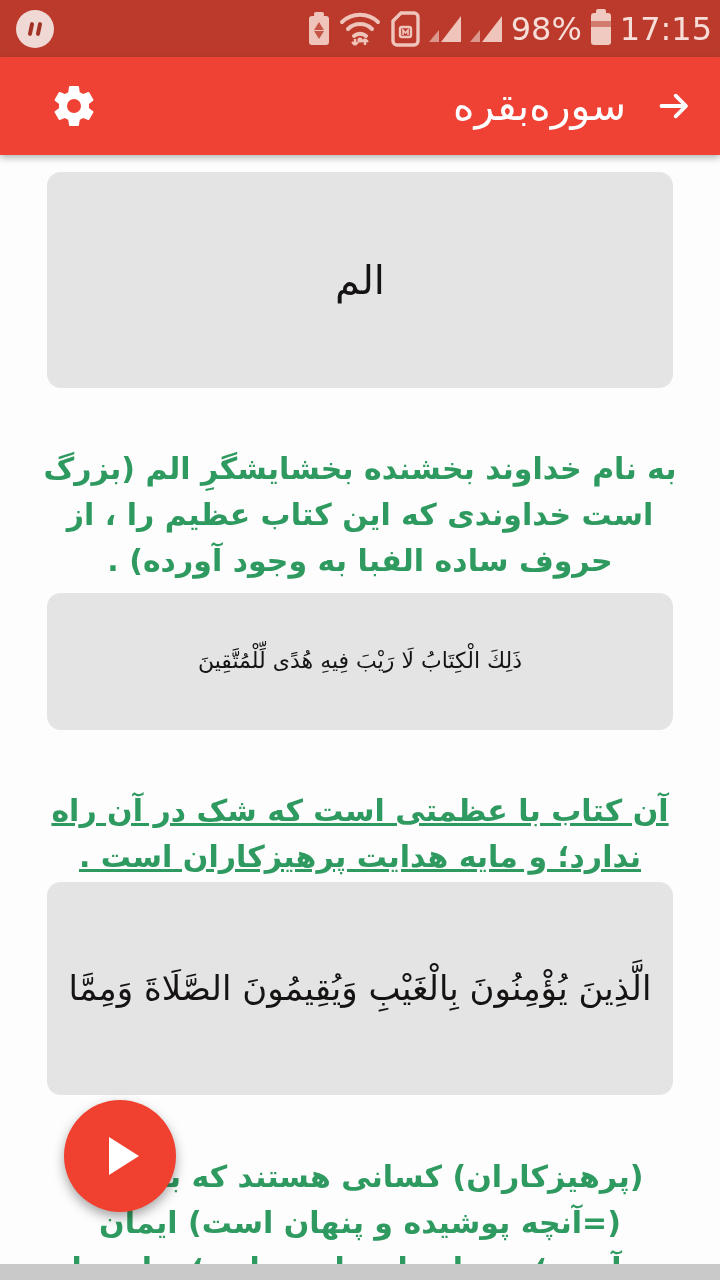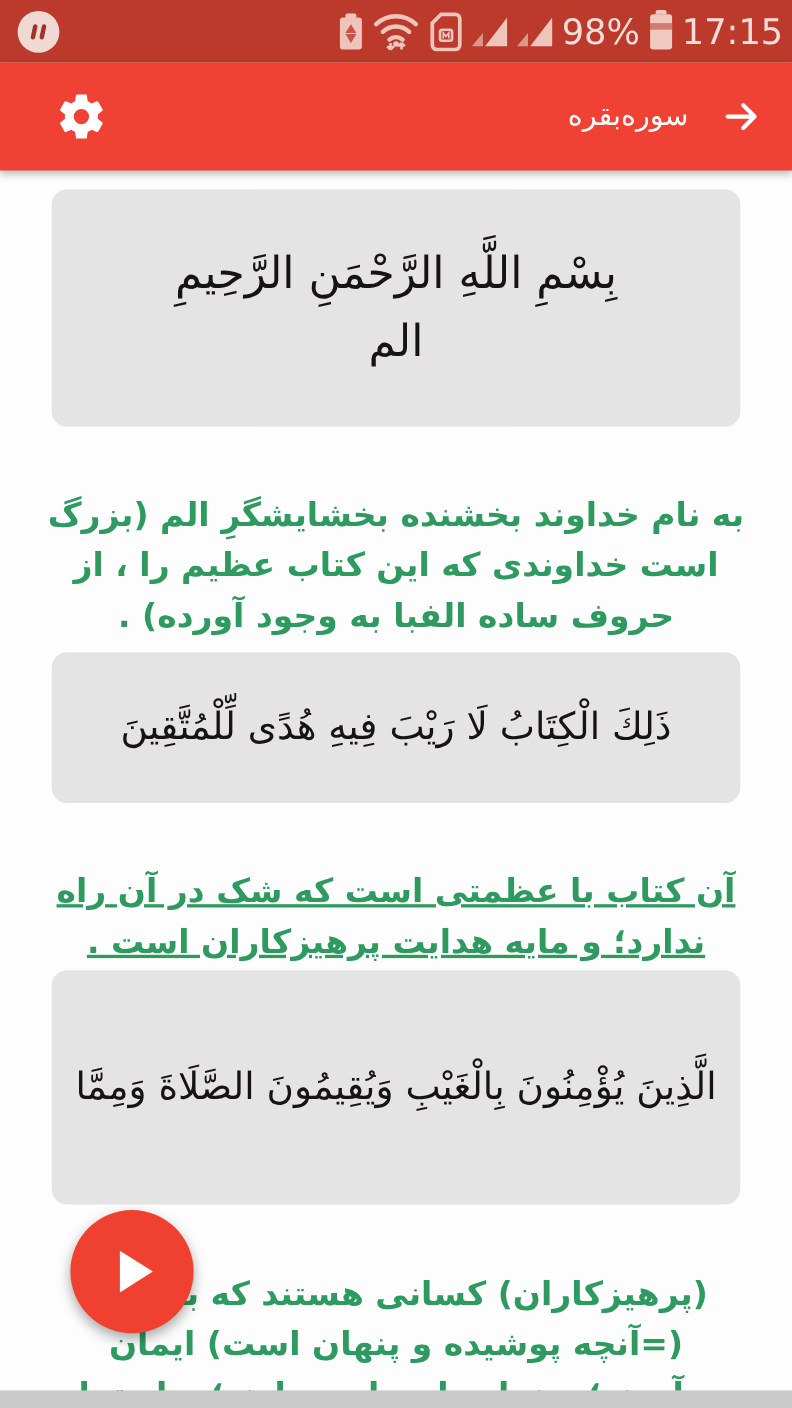--- a/index.html
+++ b/index.html
@@ -29,32 +29,32 @@
   .batt .lvl{position:absolute;left:0;top:8px;width:100%;height:6px;background:#bb3a2c;opacity:.55;}
   .sb-ico{display:block;}
   
   .app-bar{
     position:absolute;left:0;top:57px;width:720px;height:98px;background:#ef4134;
     box-shadow:0 3px 7px rgba(0,0,0,.28);z-index:5;
   }
   .gear-btn{position:absolute;left:50px;top:25px;width:48px;height:48px;cursor:pointer;}
   .title-row{position:absolute;right:24px;top:0;height:98px;display:flex;align-items:center;gap:26px;direction:rtl;}
   .back-btn{width:44px;height:44px;display:flex;align-items:center;justify-content:center;cursor:pointer;}
-  .bar-title{color:#ffffff;font-size:26px;direction:rtl;}
+  .bar-title{color:#ffffff;font-size:41px;direction:rtl;}
   
   .verse-card{
     position:absolute;left:47px;width:626px;background:#e5e4e5;border-radius:14px;
     display:flex;flex-direction:column;align-items:center;justify-content:center;
     direction:rtl;color:#161313;text-align:center;
   }
   .v-line{display:block;font-family:"DejaVu Serif","DejaVu Sans",serif;line-height:1.55;}
   .card-1{top:172px;height:216px;}
   .card-1 .v-line{font-size:40px;}
   .card-2{top:593px;height:137px;}
-  .card-2 .v-line{font-size:34px;}
+  .card-2 .v-line{font-size:22px;}
   .card-3{top:882px;height:213px;}
   .card-3 .v-line{font-size:34px;}
   
   .trans{
     position:absolute;left:38px;width:644px;direction:rtl;text-align:center;
     color:#2e9a60;font-size:30px;line-height:46px;font-weight:bold;margin-top:26px;
   }
   .trans-1{top:420px;}
   .trans-2{top:762px;text-decoration:underline;}
   .trans-3{top:1128px;}
@@ -124,21 +124,20 @@
       <div class="back-btn">
         <svg width="40" height="40" viewBox="0 0 24 24">
           <path d="M4.5 12h14.5 M13 5.8 l6.2 6.2 -6.2 6.2" stroke="#ffffff" stroke-width="2.3" fill="none" stroke-linecap="round" stroke-linejoin="round"></path>
         </svg>
       </div>
       <div class="bar-title" lang="fa">سوره‌بقره</div>
     </div>
   </div>
 
   <div class="verse-card card-1" lang="ar">
-    <span class="v-line">بِسْمِ اللَّهِ الرَّحْمَنِ الرَّحِيمِ</span>
     <span class="v-line">الم</span>
   </div>
   <div class="trans trans-1" lang="fa">به نام خداوند بخشنده بخشایشگرِ الم (بزرگ است خداوندی که این کتاب عظیم را ، از حروف ساده الفبا به وجود آورده) .</div>
 
   <div class="verse-card card-2" lang="ar">
     <span class="v-line">ذَلِكَ الْكِتَابُ لَا رَيْبَ فِيهِ هُدًى لِّلْمُتَّقِينَ</span>
   </div>
   <div class="trans trans-2" lang="fa">آن کتاب با عظمتی است که شک در آن راه ندارد؛ و مایه هدایت پرهیزکاران است .</div>
 
   <div class="verse-card card-3" lang="ar">

